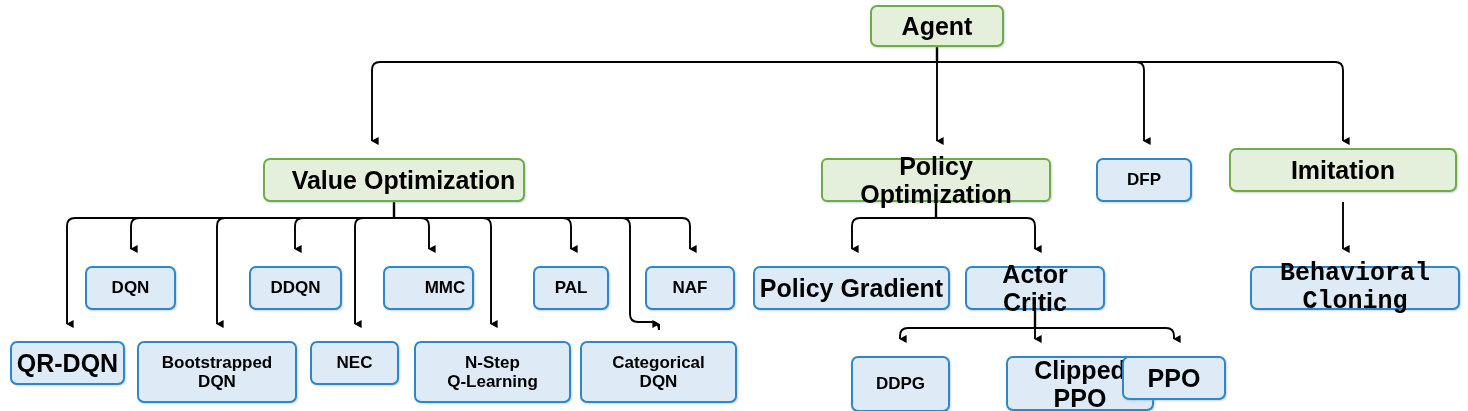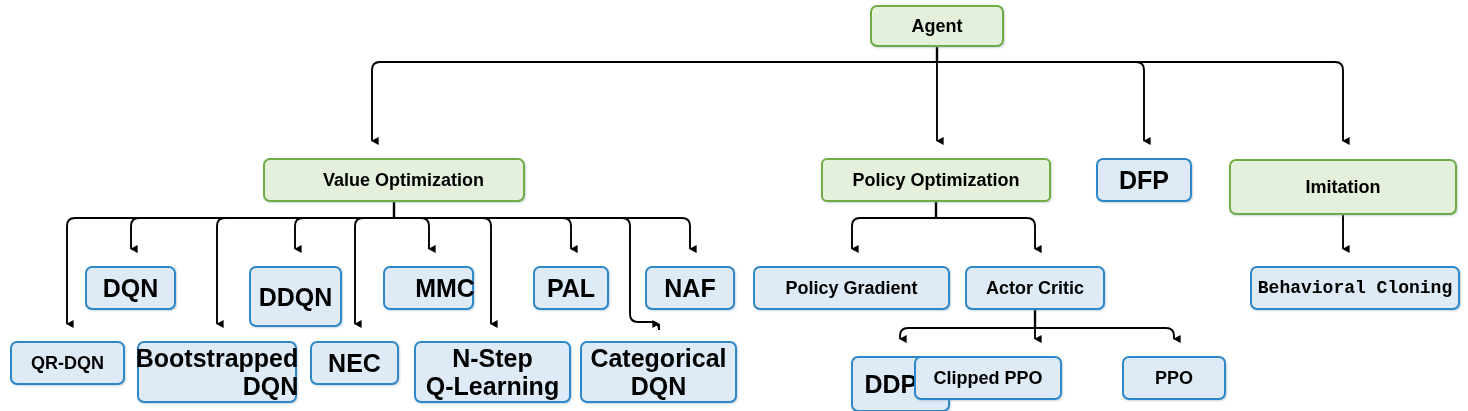--- a/index.html
+++ b/index.html
@@ -22,22 +22,22 @@
     border-radius:7px;
     font-weight:bold;
     color:#000000;
     line-height:1.12;
     box-shadow:1px 1px 2px rgba(140,160,180,.45);
     white-space:pre-line;
     z-index:3;
   }
   .green{background:#E4EFDC;border:2.5px solid #6FAC46;}
   .blue{background:#DEEAF6;border:2.5px solid #2E87C8;}
-  .f20{font-size:18px;}
-  .f18{font-size:25px;}
+  .f20{font-size:25px;}
+  .f18{font-size:17px;}
 </style>
 </head>
 <body>
 
 <div id="stage">
 
   <svg id="wires" viewBox="0 0 1468 411" xmlns="http://www.w3.org/2000/svg">
     <defs>
       <marker id="arw" markerWidth="9" markerHeight="9" refX="4.2" refY="7.4" orient="auto" markerUnits="userSpaceOnUse">
         <path d="M0.3,0.8 L8.1,0.8 L4.2,8.2 Z" fill="#000000"></path>
@@ -76,34 +76,34 @@
 
       <path d="M1343,202 L1343,249"></path>
     </g>
   </svg>
 
   <div id="node-host">
       <div class="node green f20" style="left: 870px; top: 5px; width: 134px; height: 42px;">Agent</div>
       <div class="node green f20" style="left: 263px; top: 158px; width: 262px; height: 44px; padding-left: 19px;">Value Optimization</div>
       <div class="node green f20" style="left: 821px; top: 158px; width: 230px; height: 44px; border-radius: 6px;">Policy Optimization</div>
       <div class="node blue f18" style="left: 1096px; top: 158px; width: 96px; height: 44px;">DFP</div>
-      <div class="node green f20" style="left: 1229px; top: 159px; width: 228px; height: 56px;">Imitation</div>
+      <div class="node green f20" style="left: 1229px; top: 148px; width: 228px; height: 44px;">Imitation</div>
       <div class="node blue f18" style="left: 85px; top: 266px; width: 91px; height: 44px;">DQN</div>
-      <div class="node blue f18" style="left: 249px; top: 266px; width: 93px; height: 61px;">DDQN</div>
+      <div class="node blue f18" style="left: 249px; top: 266px; width: 93px; height: 44px;">DDQN</div>
       <div class="node blue f18" style="left: 383px; top: 266px; width: 91px; height: 44px; padding-left: 33px;">MMC</div>
       <div class="node blue f18" style="left: 533px; top: 266px; width: 76px; height: 44px;">PAL</div>
       <div class="node blue f18" style="left: 645px; top: 266px; width: 90px; height: 44px;">NAF</div>
       <div class="node blue f20" style="left: 10px; top: 341px; width: 115px; height: 44px;">QR-DQN</div>
-      <div class="node blue f18" style="left: 137px; top: 341px; width: 160px; height: 62px; text-align: right;">Bootstrapped
+      <div class="node blue f18" style="left: 137px; top: 341px; width: 160px; height: 62px;">Bootstrapped
 DQN</div>
       <div class="node blue f18" style="left: 310px; top: 341px; width: 89px; height: 44px;">NEC</div>
       <div class="node blue f18" style="left: 414px; top: 341px; width: 157px; height: 62px;">N-Step
 Q-Learning</div>
       <div class="node blue f18" style="left: 580px; top: 341px; width: 157px; height: 62px;">Categorical
 DQN</div>
       <div class="node blue f20" style="left: 753px; top: 266px; width: 197px; height: 44px;">Policy Gradient</div>
       <div class="node blue f20" style="left: 965px; top: 266px; width: 140px; height: 44px;">Actor Critic</div>
       <div class="node blue f18" style="left: 851px; top: 356px; width: 99px; height: 56px;">DDPG</div>
-      <div class="node blue f20" style="left: 914px; top: 356px; width: 148px; height: 44px;">Clipped PPO</div>
+      <div class="node blue f20" style="left: 1006px; top: 356px; width: 148px; height: 55px;">Clipped PPO</div>
       <div class="node blue f20" style="left: 1122px; top: 356px; width: 104px; height: 44px;">PPO</div>
       <div class="node blue f20" style="left: 1250px; top: 266px; width: 210px; height: 44px; font-family: Liberation Mono, monospace;">Behavioral Cloning</div>
     </div>
 </div>
 
 </body></html>

